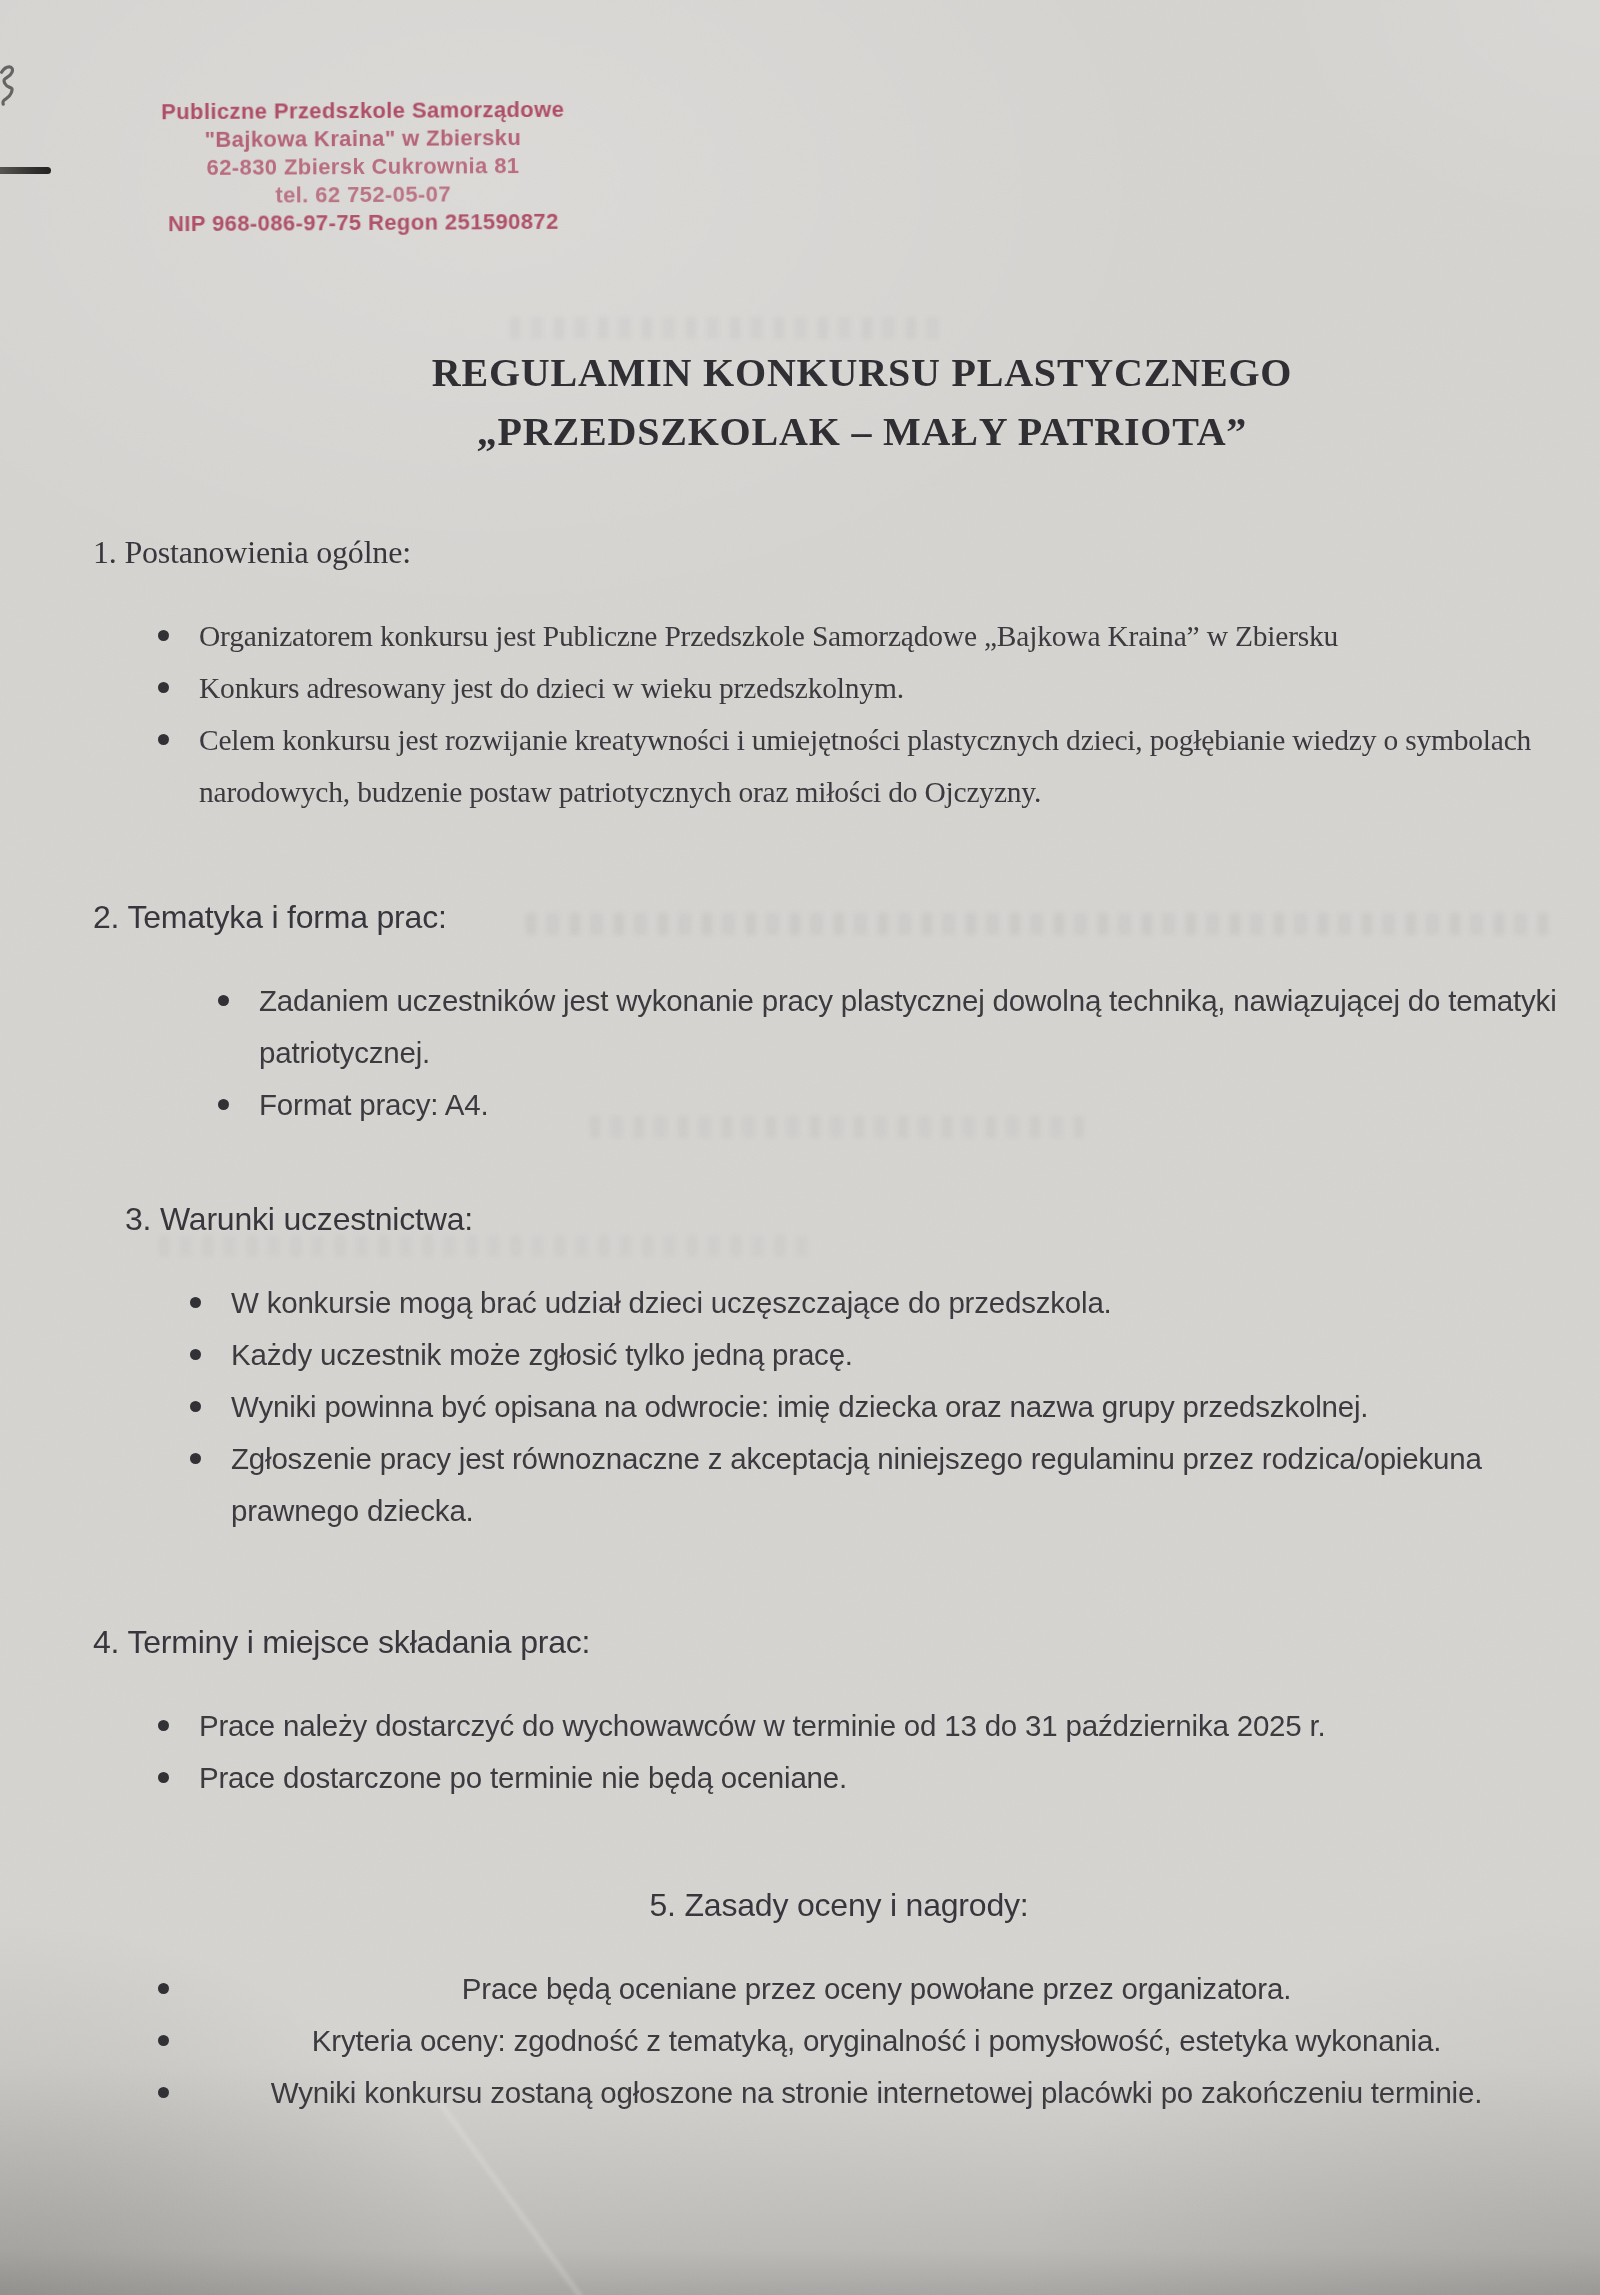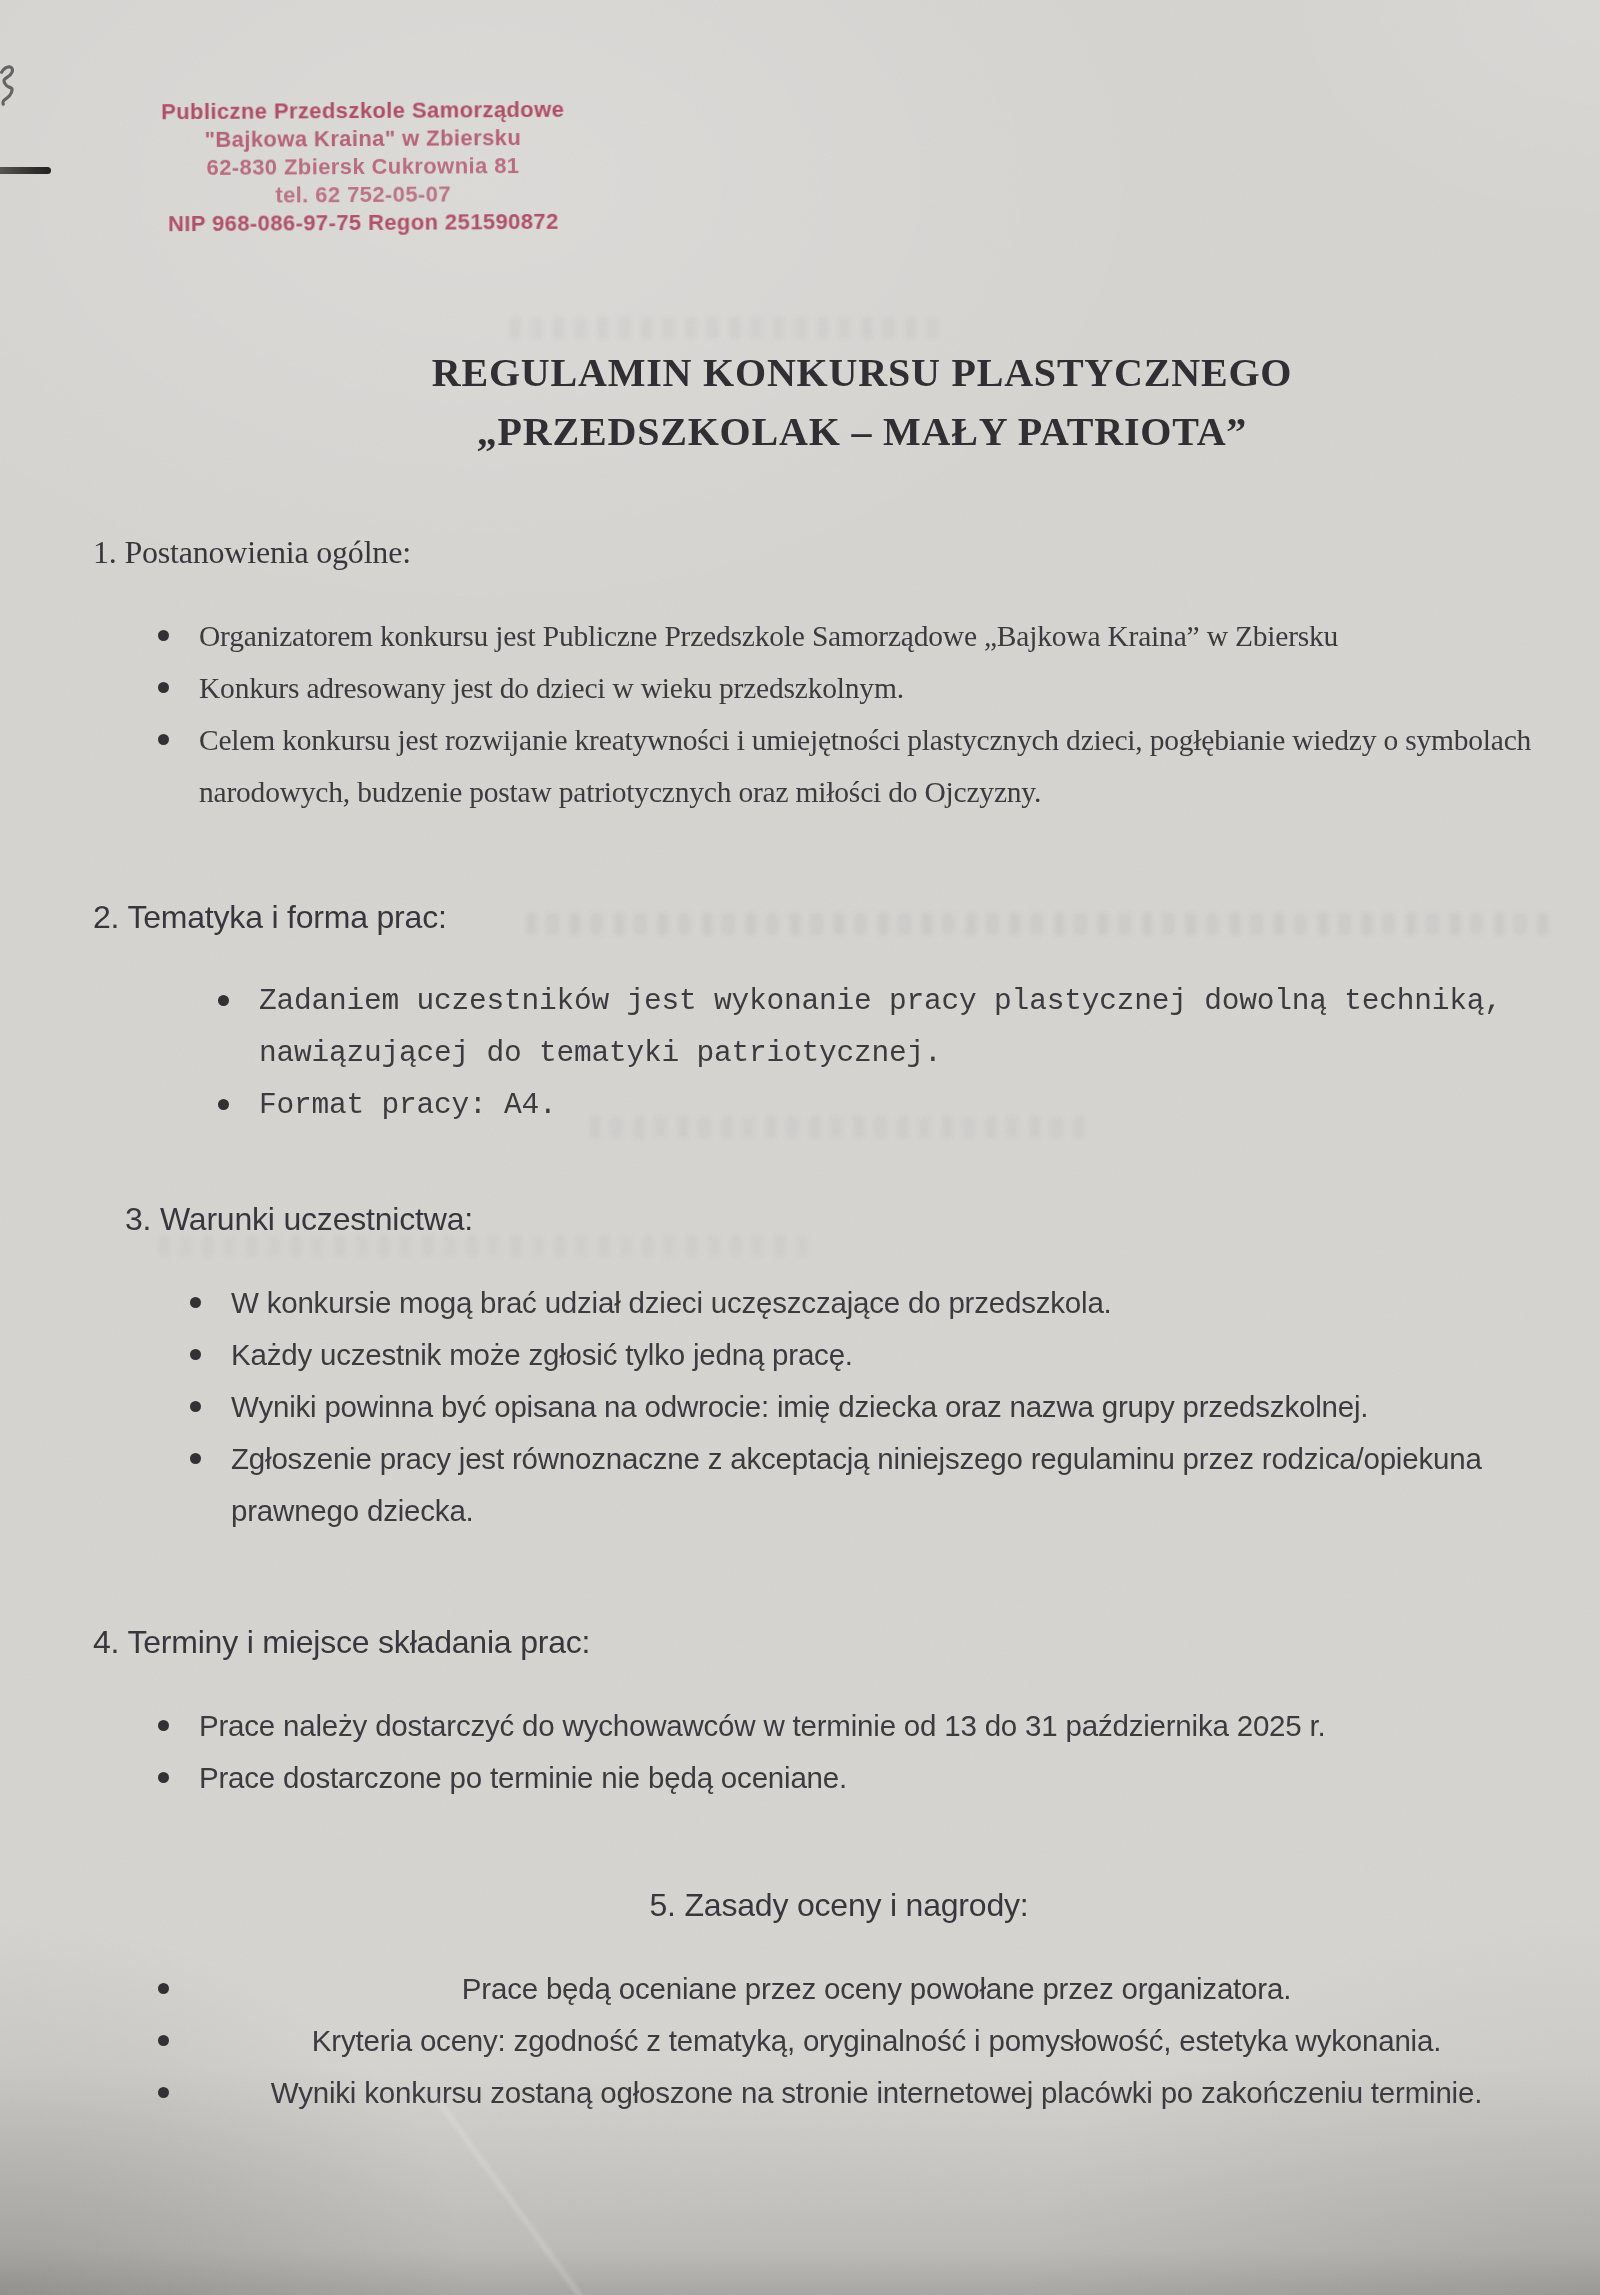--- a/index.html
+++ b/index.html
@@ -51,21 +51,21 @@
     margin:0;font-size:32px;font-weight:400;line-height:37px;
     color:#343339;letter-spacing:-0.2px;
   }
   .section ul{
     list-style:none;
     margin:39px 0 0 0;
     padding:0 0 0 106px;
     width:1355px;
     font-size:29.5px;line-height:52px;letter-spacing:-0.2px;
   }
-  .section.indent2 ul{padding-left:166px;width:1299px;font-family:Liberation Mono, monospace;}
+  .section.indent2 ul{padding-left:166px;width:1299px;}
   .section li{position:relative;}
   .section li::before{
     content:"";
     position:absolute;left:-41px;top:20px;
     width:11px;height:11px;border-radius:50%;
     background:#2e2d32;
   }
   .sec1{top:534px;font-family:Liberation Serif, serif;}
   .sec2{top:899px;}
   .sec3{top:1201px;margin-left:32px;}

